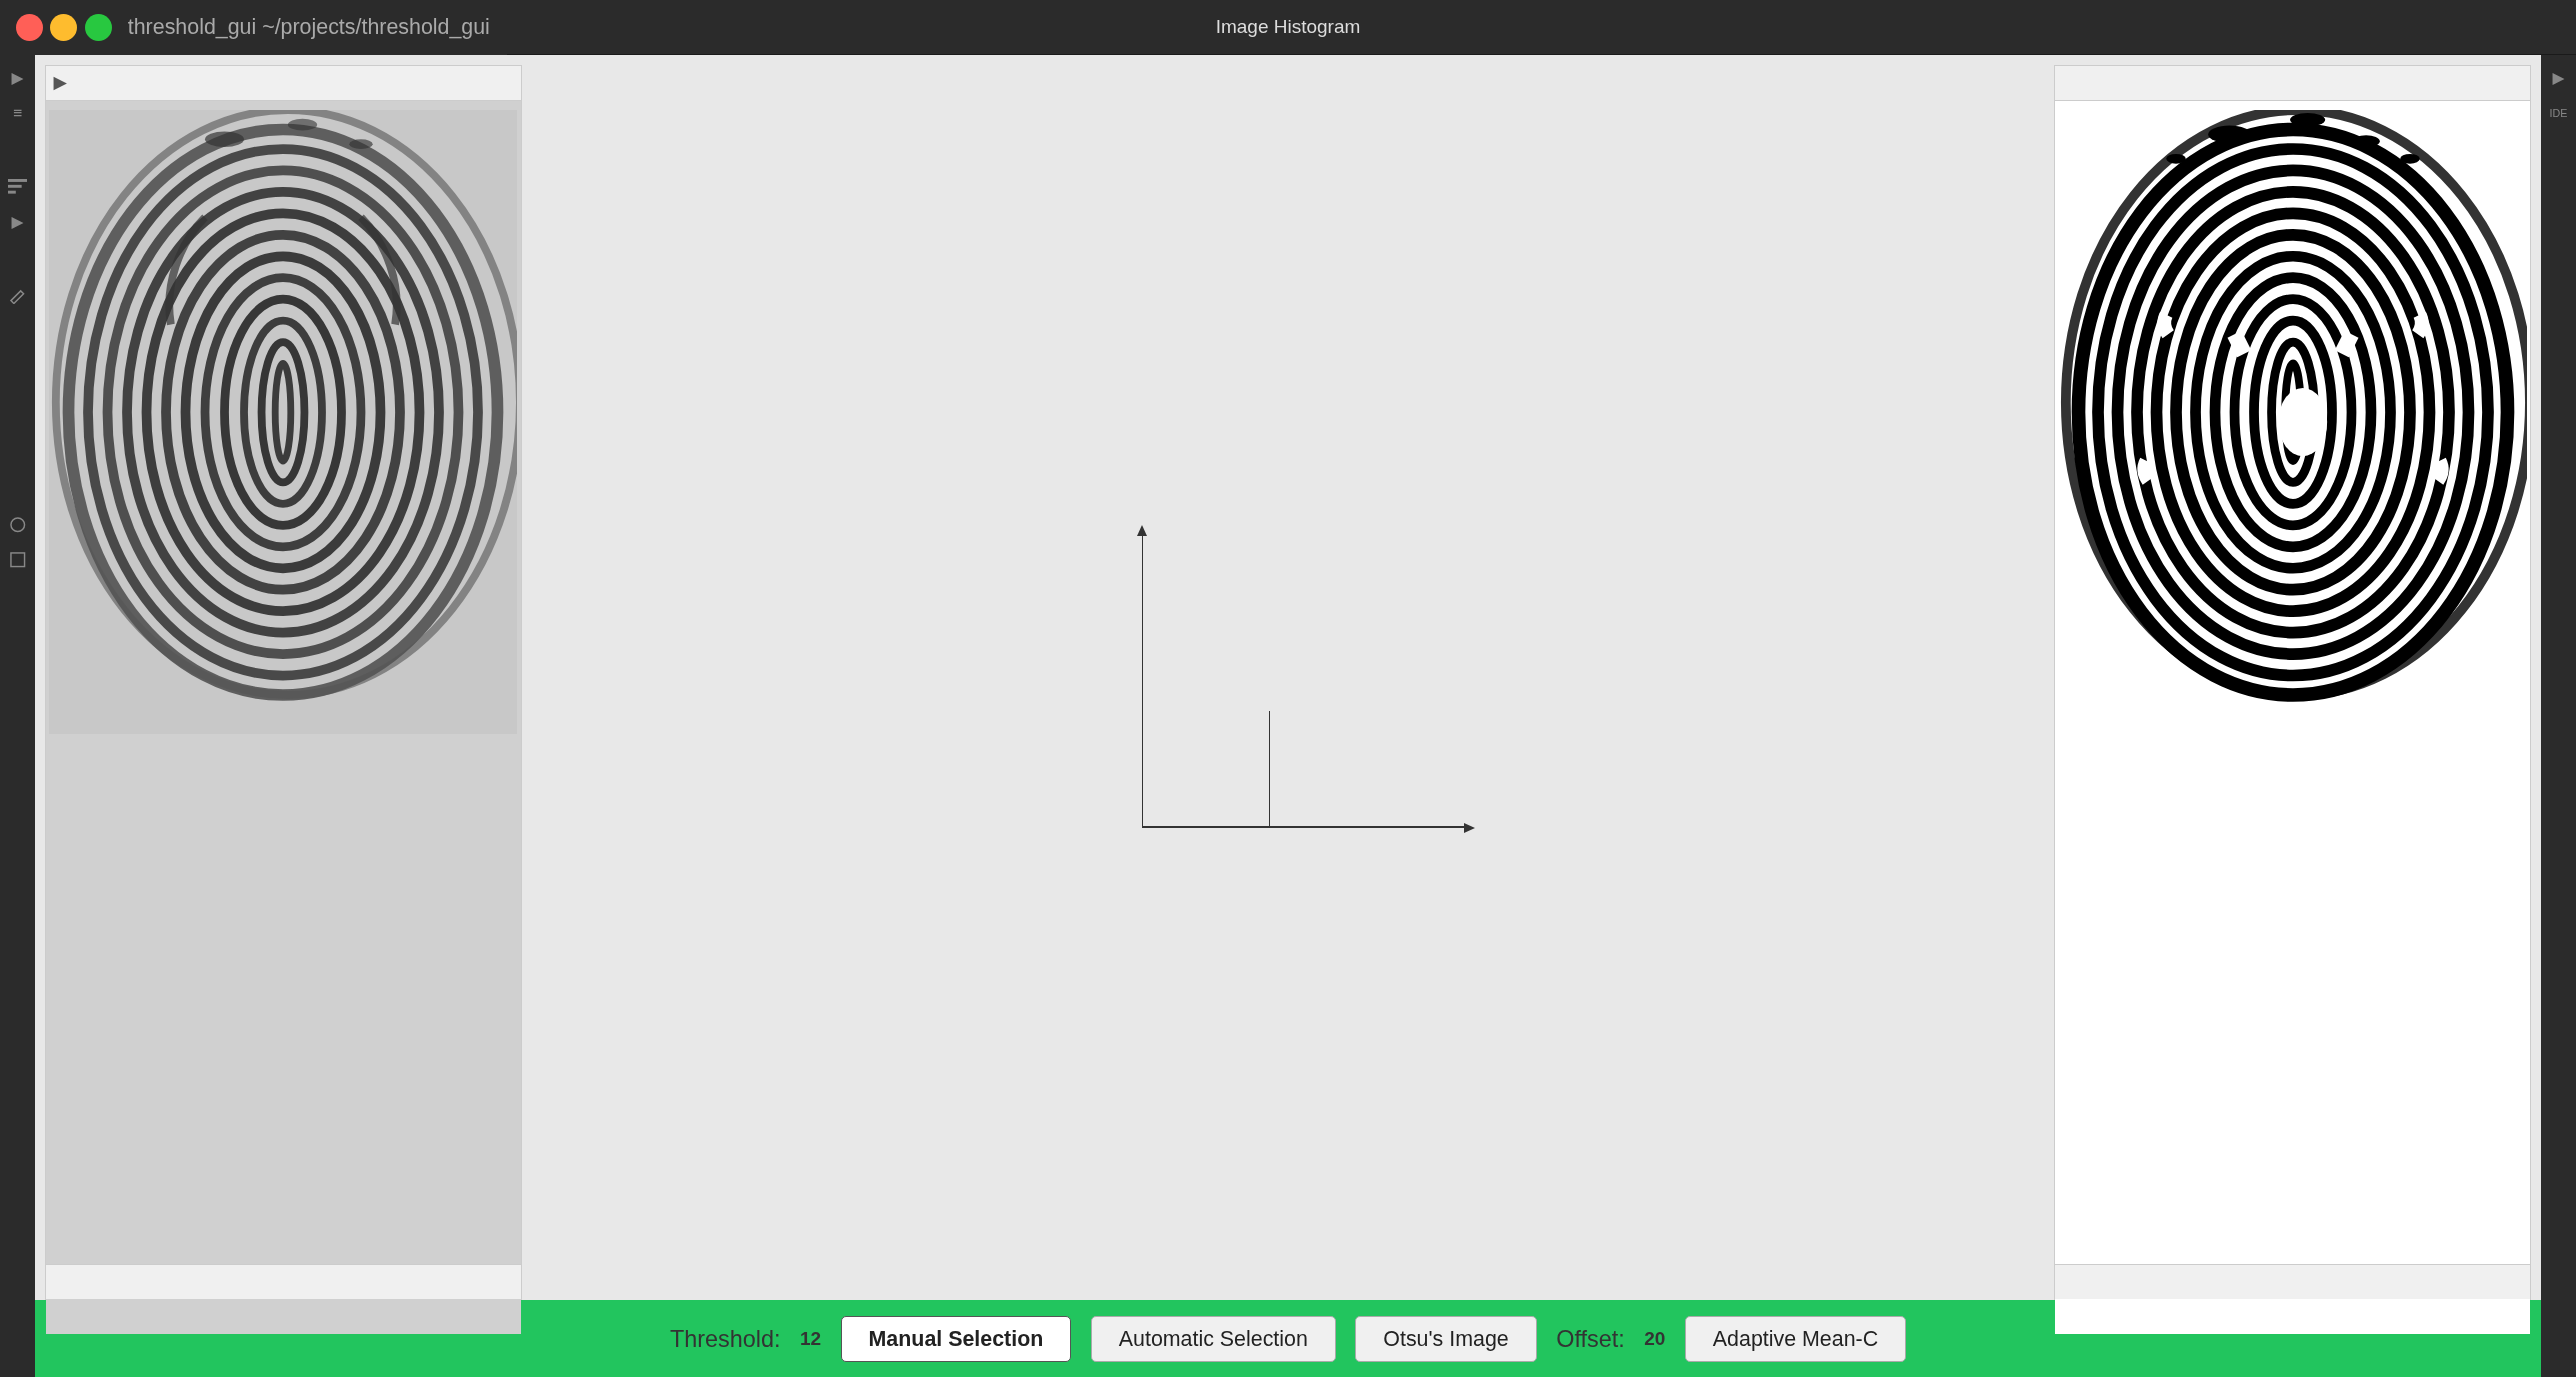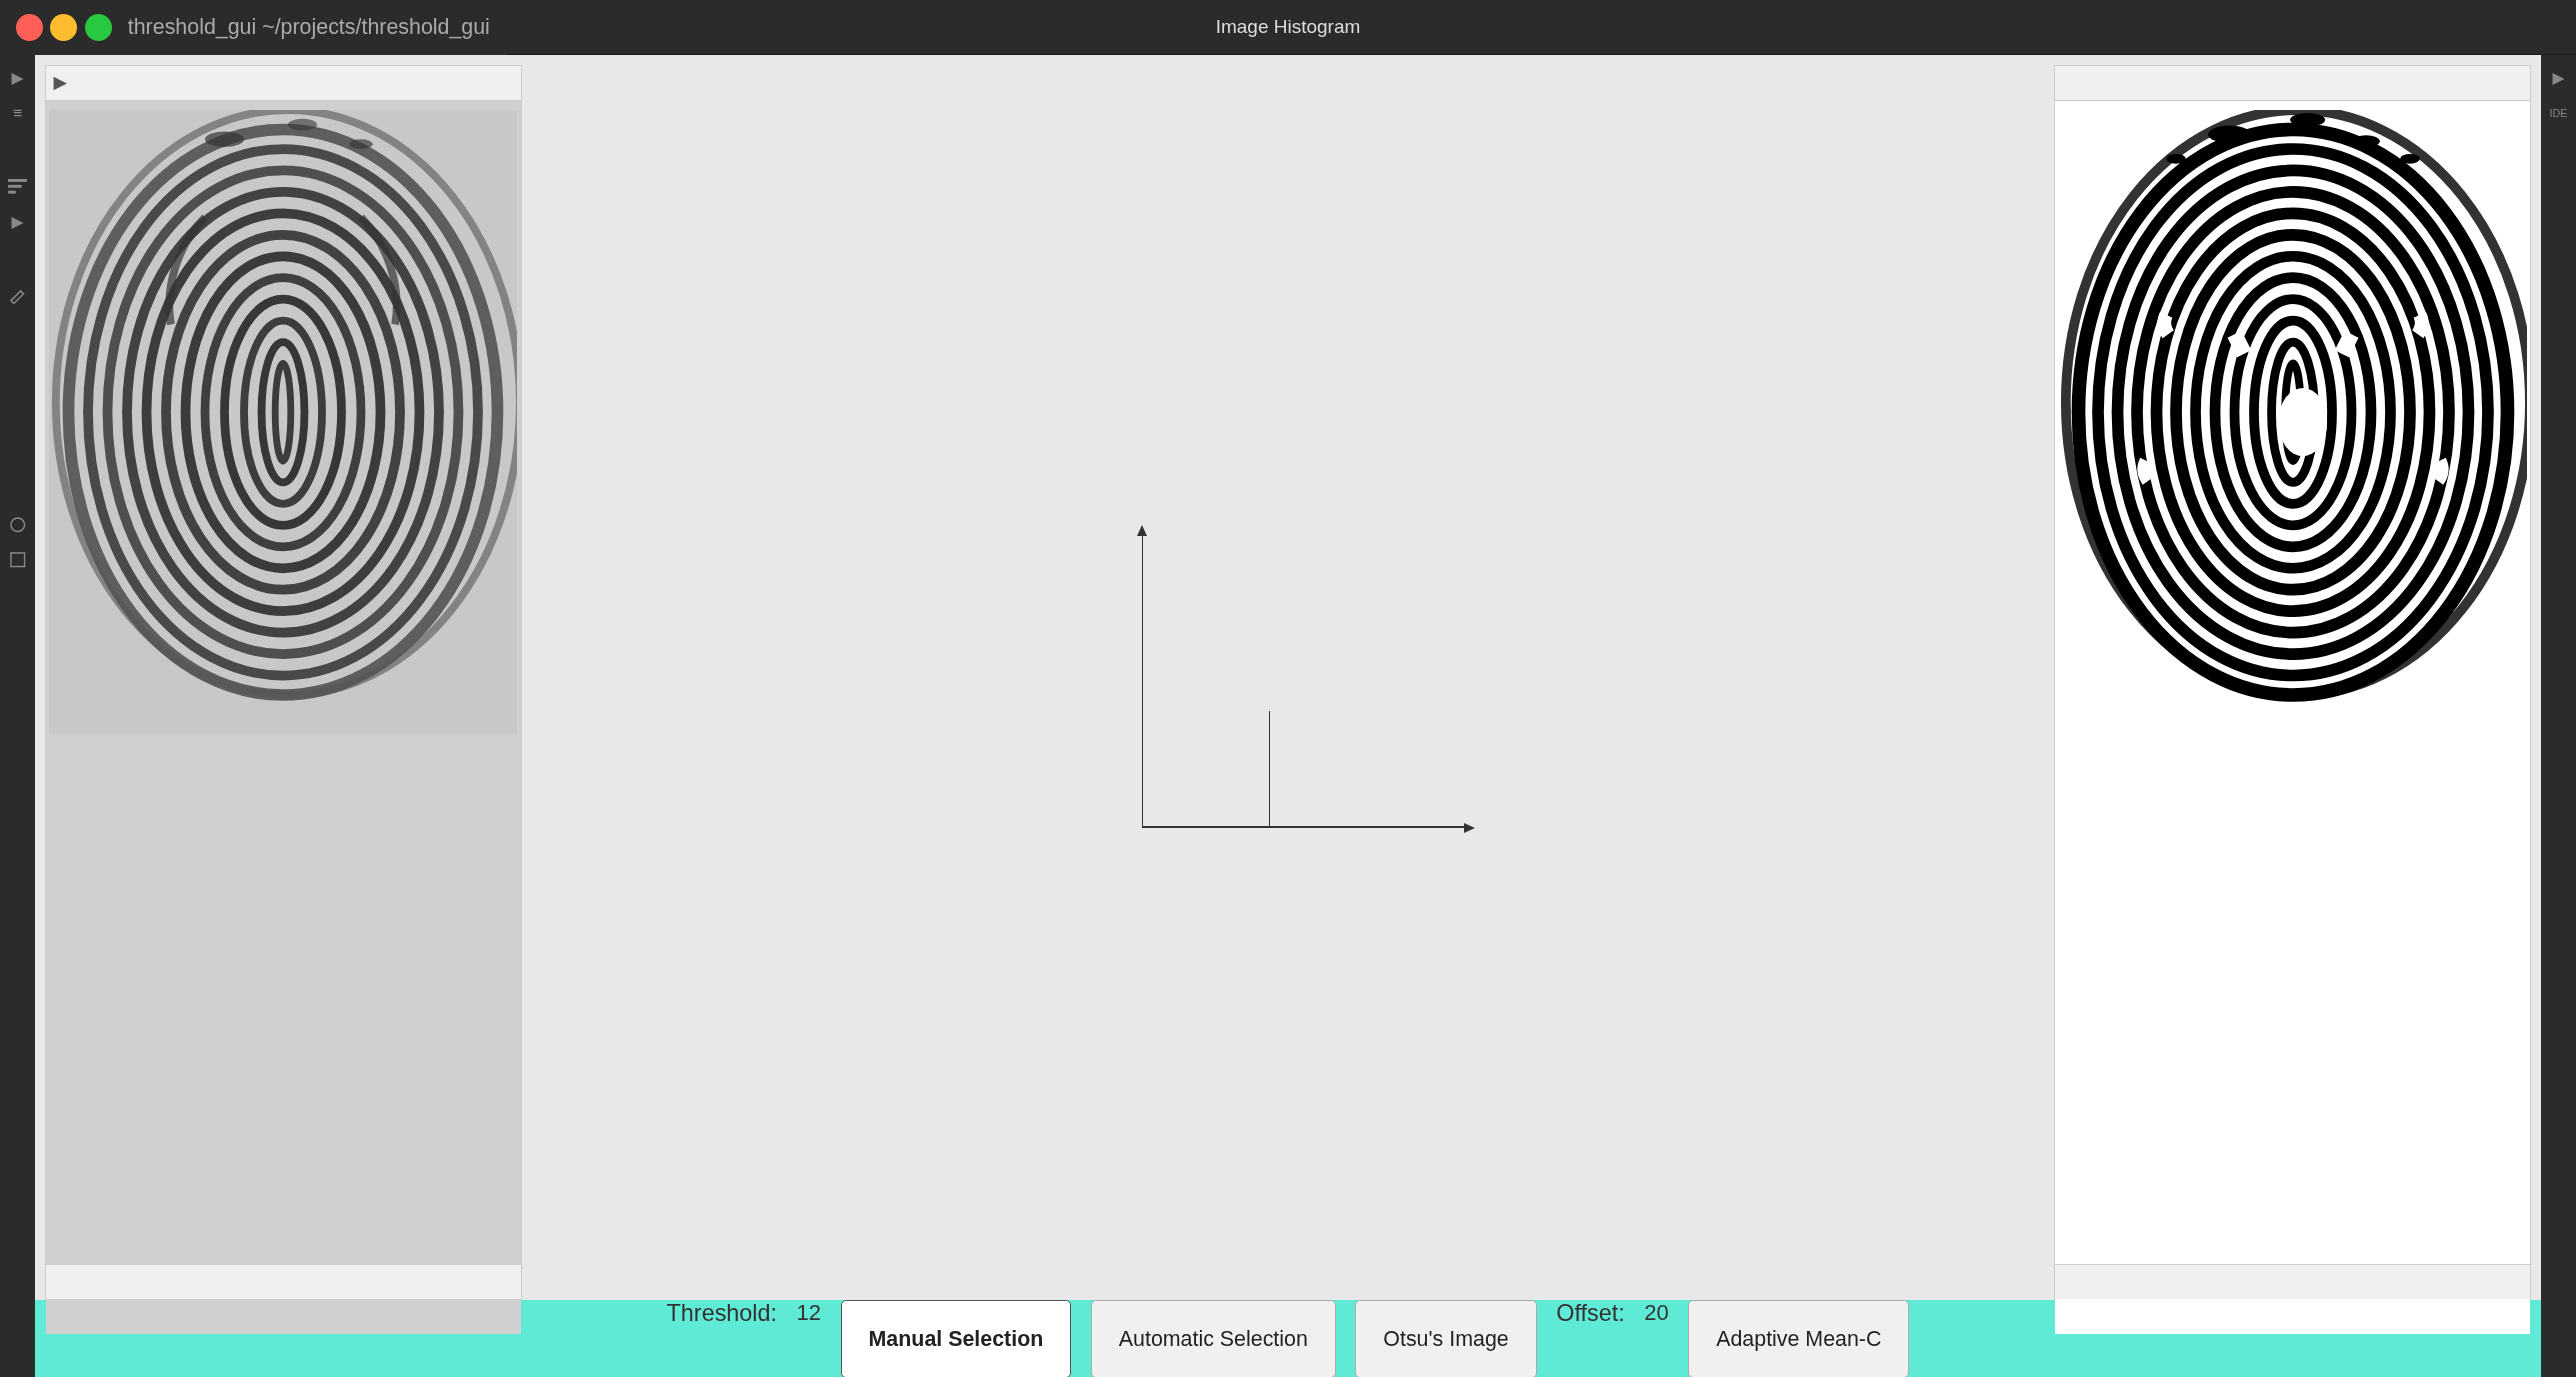--- a/index.html
+++ b/index.html
@@ -231,36 +231,38 @@
       background: #f5f5f5;
       border: 1px solid #ccc;
       position: relative;
       flex-shrink: 0;
     }
 
     
     .bottom-controls {
       height: 78px;
       display: flex;
+      align-items: center;
       justify-content: center;
       gap: 19.5px;
-      background: #5eead4;
+      background: #22c55e;
       padding: 0 34px;
       flex-shrink: 0;
     }
 
     .control-label {
       font-size: 23.4px;
       color: #333;
       font-weight: 500;
     }
 
     .control-value {
-      font-size: 22px;
+      font-size: 19px;
       color: #333;
+      font-weight: bold;
     }
 
     .control-btn {
       padding: 9.7px 27px;
       font-size: 21.4px;
       background: #f0f0f0;
       border: 1.9px solid #aaa;
       border-radius: 5px;
       cursor: pointer;
       color: #222;

